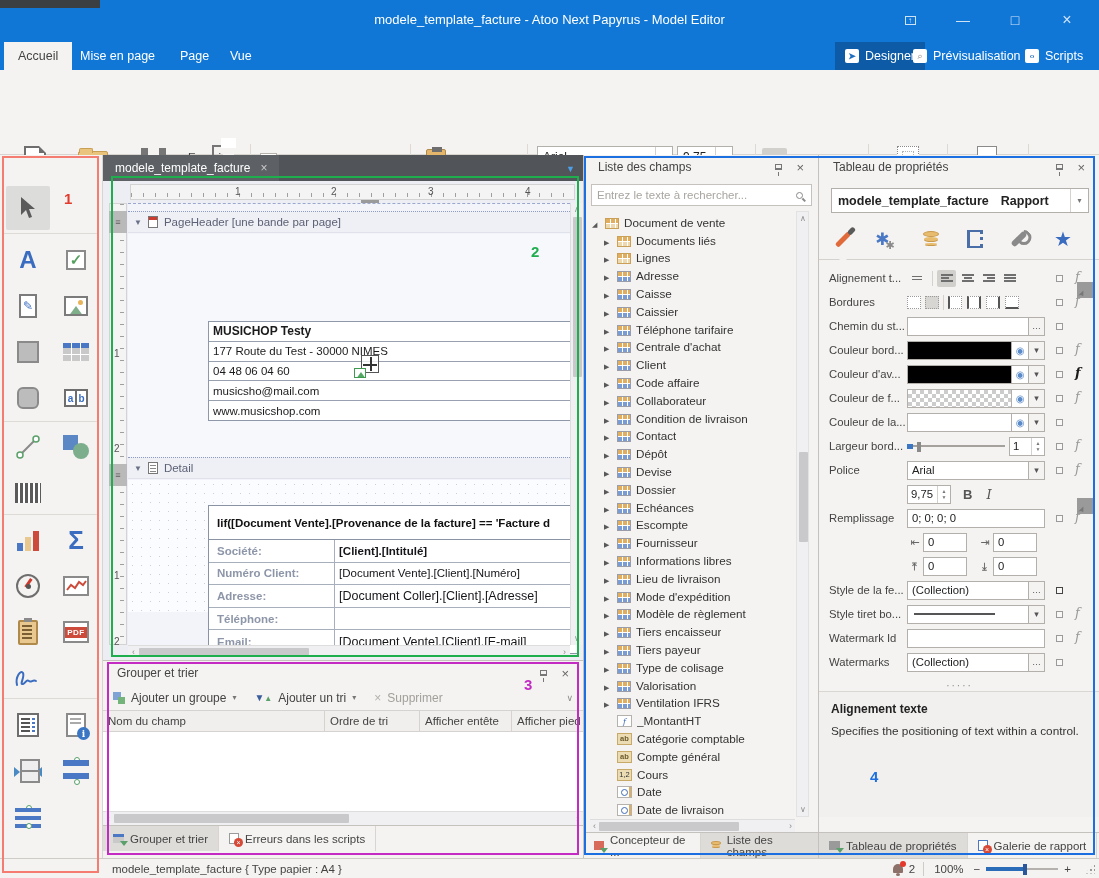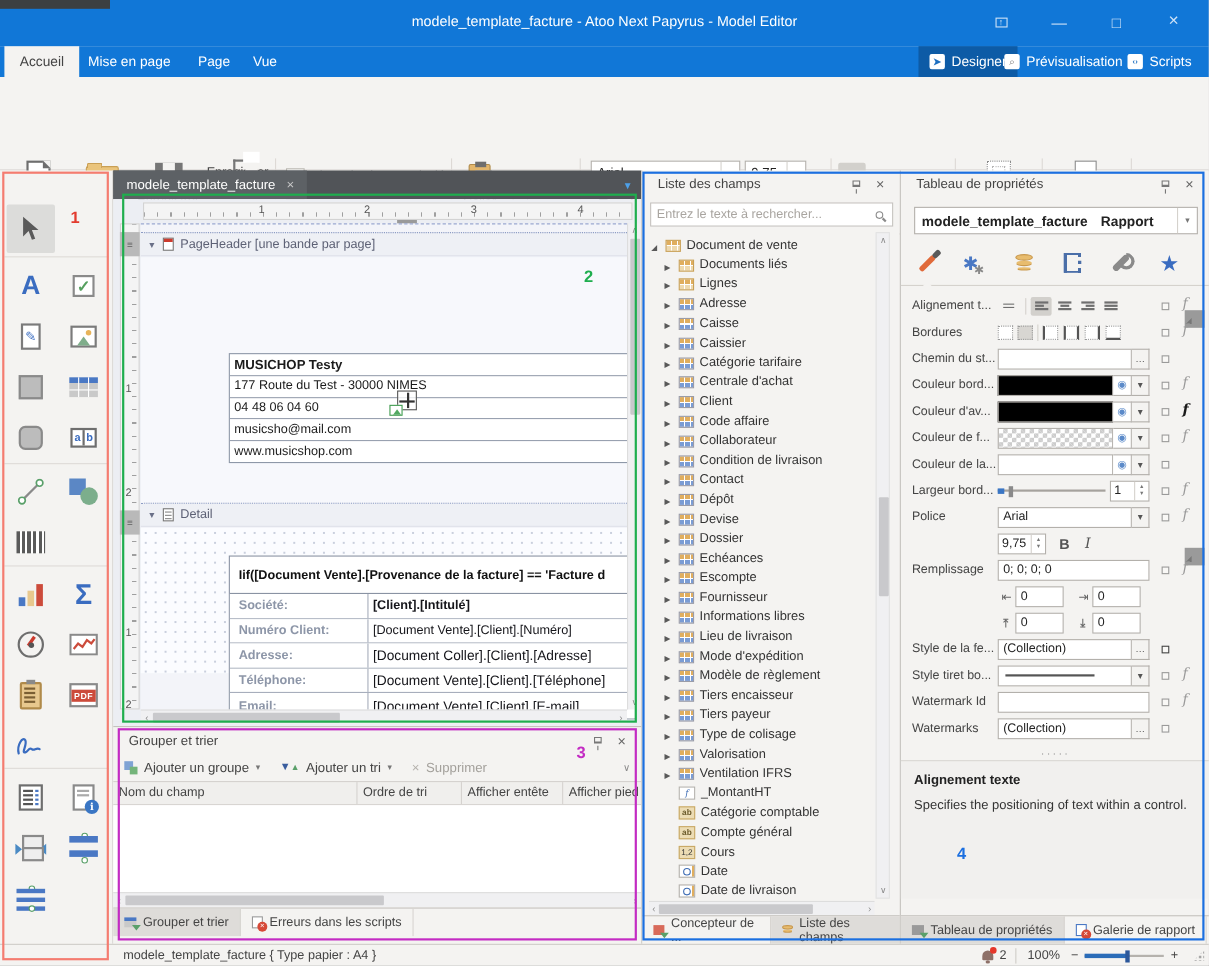--- a/index.html
+++ b/index.html
@@ -686,21 +686,20 @@
           <div class="drow">
             <div class="dlabel">Numéro Client:</div>
             <div class="dval" style="font-size:11.5px">[Document Vente].[Client].[Numéro]</div>
             </div>
           <div class="drow">
             <div class="dlabel">Adresse:</div>
             <div class="dval">[Document Coller].[Client].[Adresse]</div>
             </div>
           <div class="drow">
             <div class="dlabel">Téléphone:</div>
-            <div class="dval">[Document Vente].[Client].[Téléphone]</div>
             </div>
           <div class="drow">
             <div class="dlabel">Email:</div>
             <div class="dval">[Document Vente].[Client].[E-mail]</div>
             </div>
         </div>
       </div>
     </div>
 
     <div class="vscroll">
@@ -807,21 +806,21 @@
           <span class="nowrap">Caisse</span>
         </div>
       <div class="trow lv1">
           <span class="tri">▶</span>
           <span class="ic-t2"></span>
           <span class="nowrap">Caissier</span>
         </div>
       <div class="trow lv1">
           <span class="tri">▶</span>
           <span class="ic-t2"></span>
-          <span class="nowrap">Catégorie tarifaire</span>
+          <span class="nowrap">Téléphone tarifaire</span>
         </div>
       <div class="trow lv1">
           <span class="tri">▶</span>
           <span class="ic-t2"></span>
           <span class="nowrap">Centrale d'achat</span>
         </div>
       <div class="trow lv1">
           <span class="tri">▶</span>
           <span class="ic-t2"></span>
           <span class="nowrap">Client</span>

